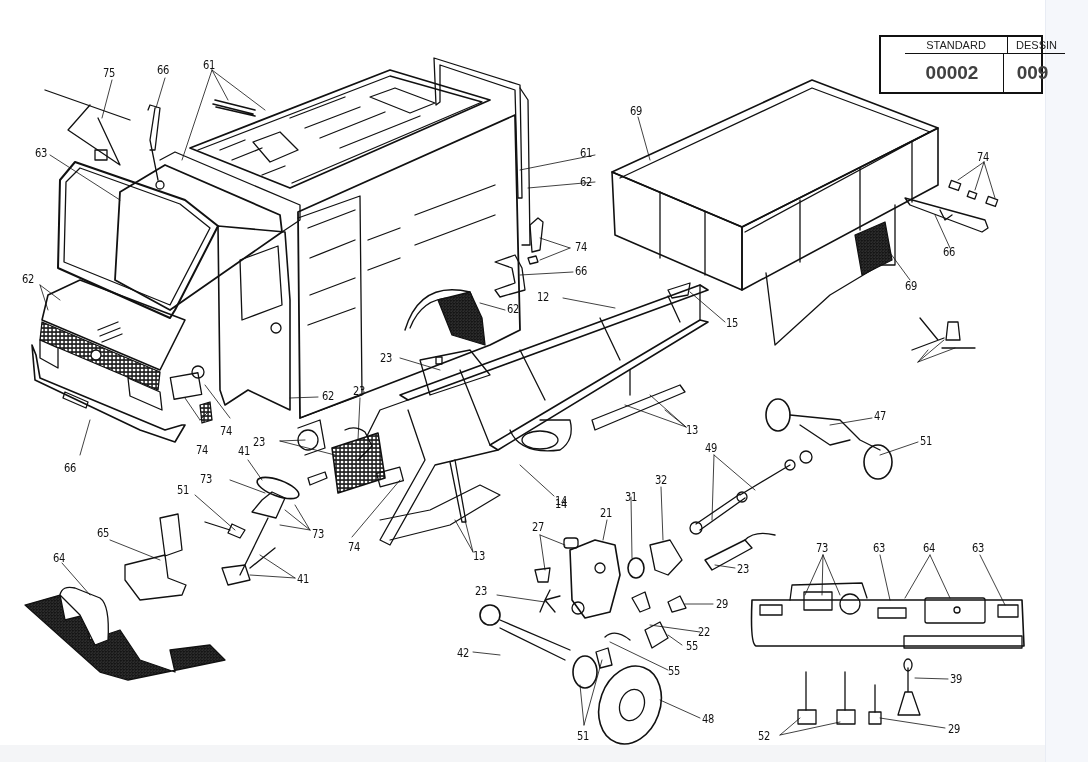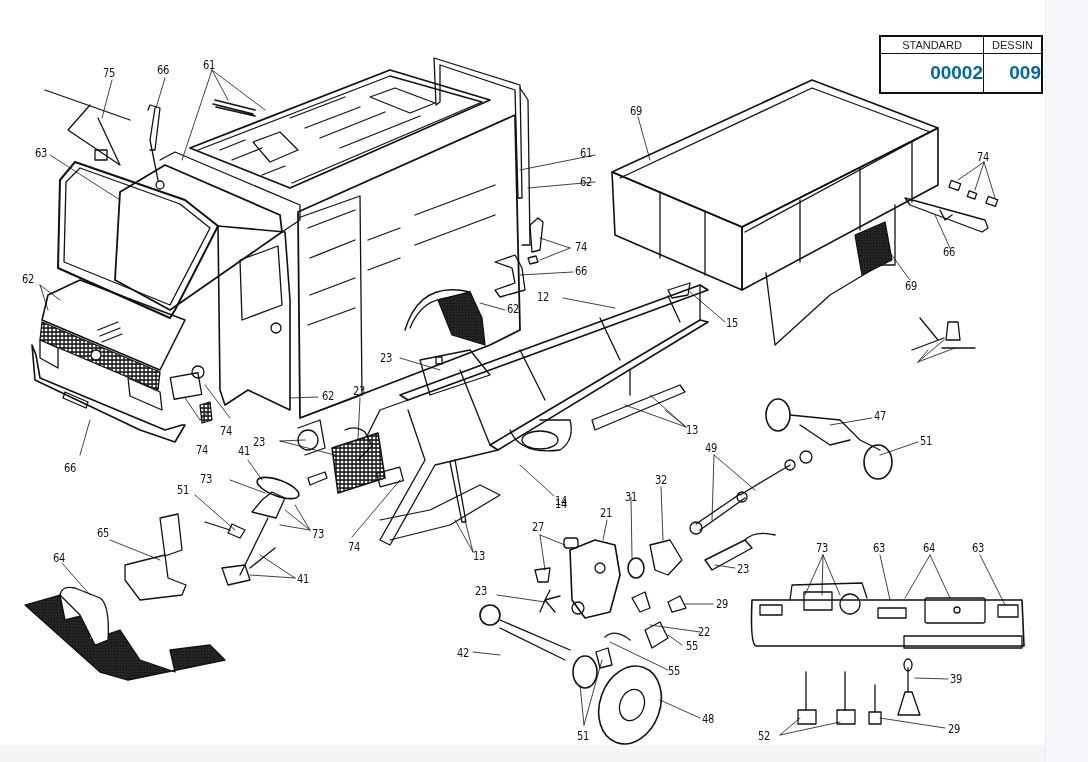--- a/index.html
+++ b/index.html
@@ -4,22 +4,22 @@
 <style>
   html,body{margin:0;padding:0;}
   body{width:1088px;height:762px;background:#f4f6fa;position:relative;overflow:hidden;font-family:"Liberation Sans",sans-serif;}
   #sheet{position:absolute;left:0;top:0;width:1045px;height:745px;background:#ffffff;}
   #rightbar{position:absolute;left:1045px;top:0;width:43px;height:762px;background:#f5f7fb;border-left:1px solid #e8ecf4;}
   #bottombar{position:absolute;left:0;top:745px;width:1045px;height:17px;background:#f4f5f7;}
   #art{position:absolute;left:0;top:0;width:1045px;height:745px;}
   #art *{vector-effect:non-scaling-stroke;}
   .lbl{position:absolute;font-family:"DejaVu Sans Condensed","DejaVu Sans",sans-serif;font-size:13px;color:#111;line-height:1;letter-spacing:-0.5px;transform:scaleX(0.85);transform-origin:left top;white-space:nowrap;}
   #titleblock{position:absolute;left:879px;top:35px;width:164px;height:59px;border:2px solid #111;box-sizing:border-box;background:#fff;}
-  #titleblock .hd{position:absolute;top:0;height:16px;border-bottom:1px solid #111;font-size:11px;color:#222;text-align:center;line-height:16px;}
-  #titleblock .val{position:absolute;top:17px;height:38px;font-size:19px;font-weight:bold;text-align:right;line-height:38px;color:#0369a1;}
+  #titleblock .hd{position:absolute;top:0;height:16px;border-bottom:1px solid #111;font-size:11px;color:#222;text-align:center;line-height:16px;margin-left:24px;}
+  #titleblock .val{position:absolute;top:17px;height:38px;font-size:19px;font-weight:bold;text-align:center;line-height:38px;color:#404040;padding-left:20px;}
   #titleblock .c1{left:0;width:102px;border-right:1px solid #111;}
   #titleblock .c2{left:103px;width:57px;}
 </style>
 </head>
 <body>
 
 <div id="sheet"></div>
 <div id="rightbar"></div>
 <div id="bottombar"></div>
 

